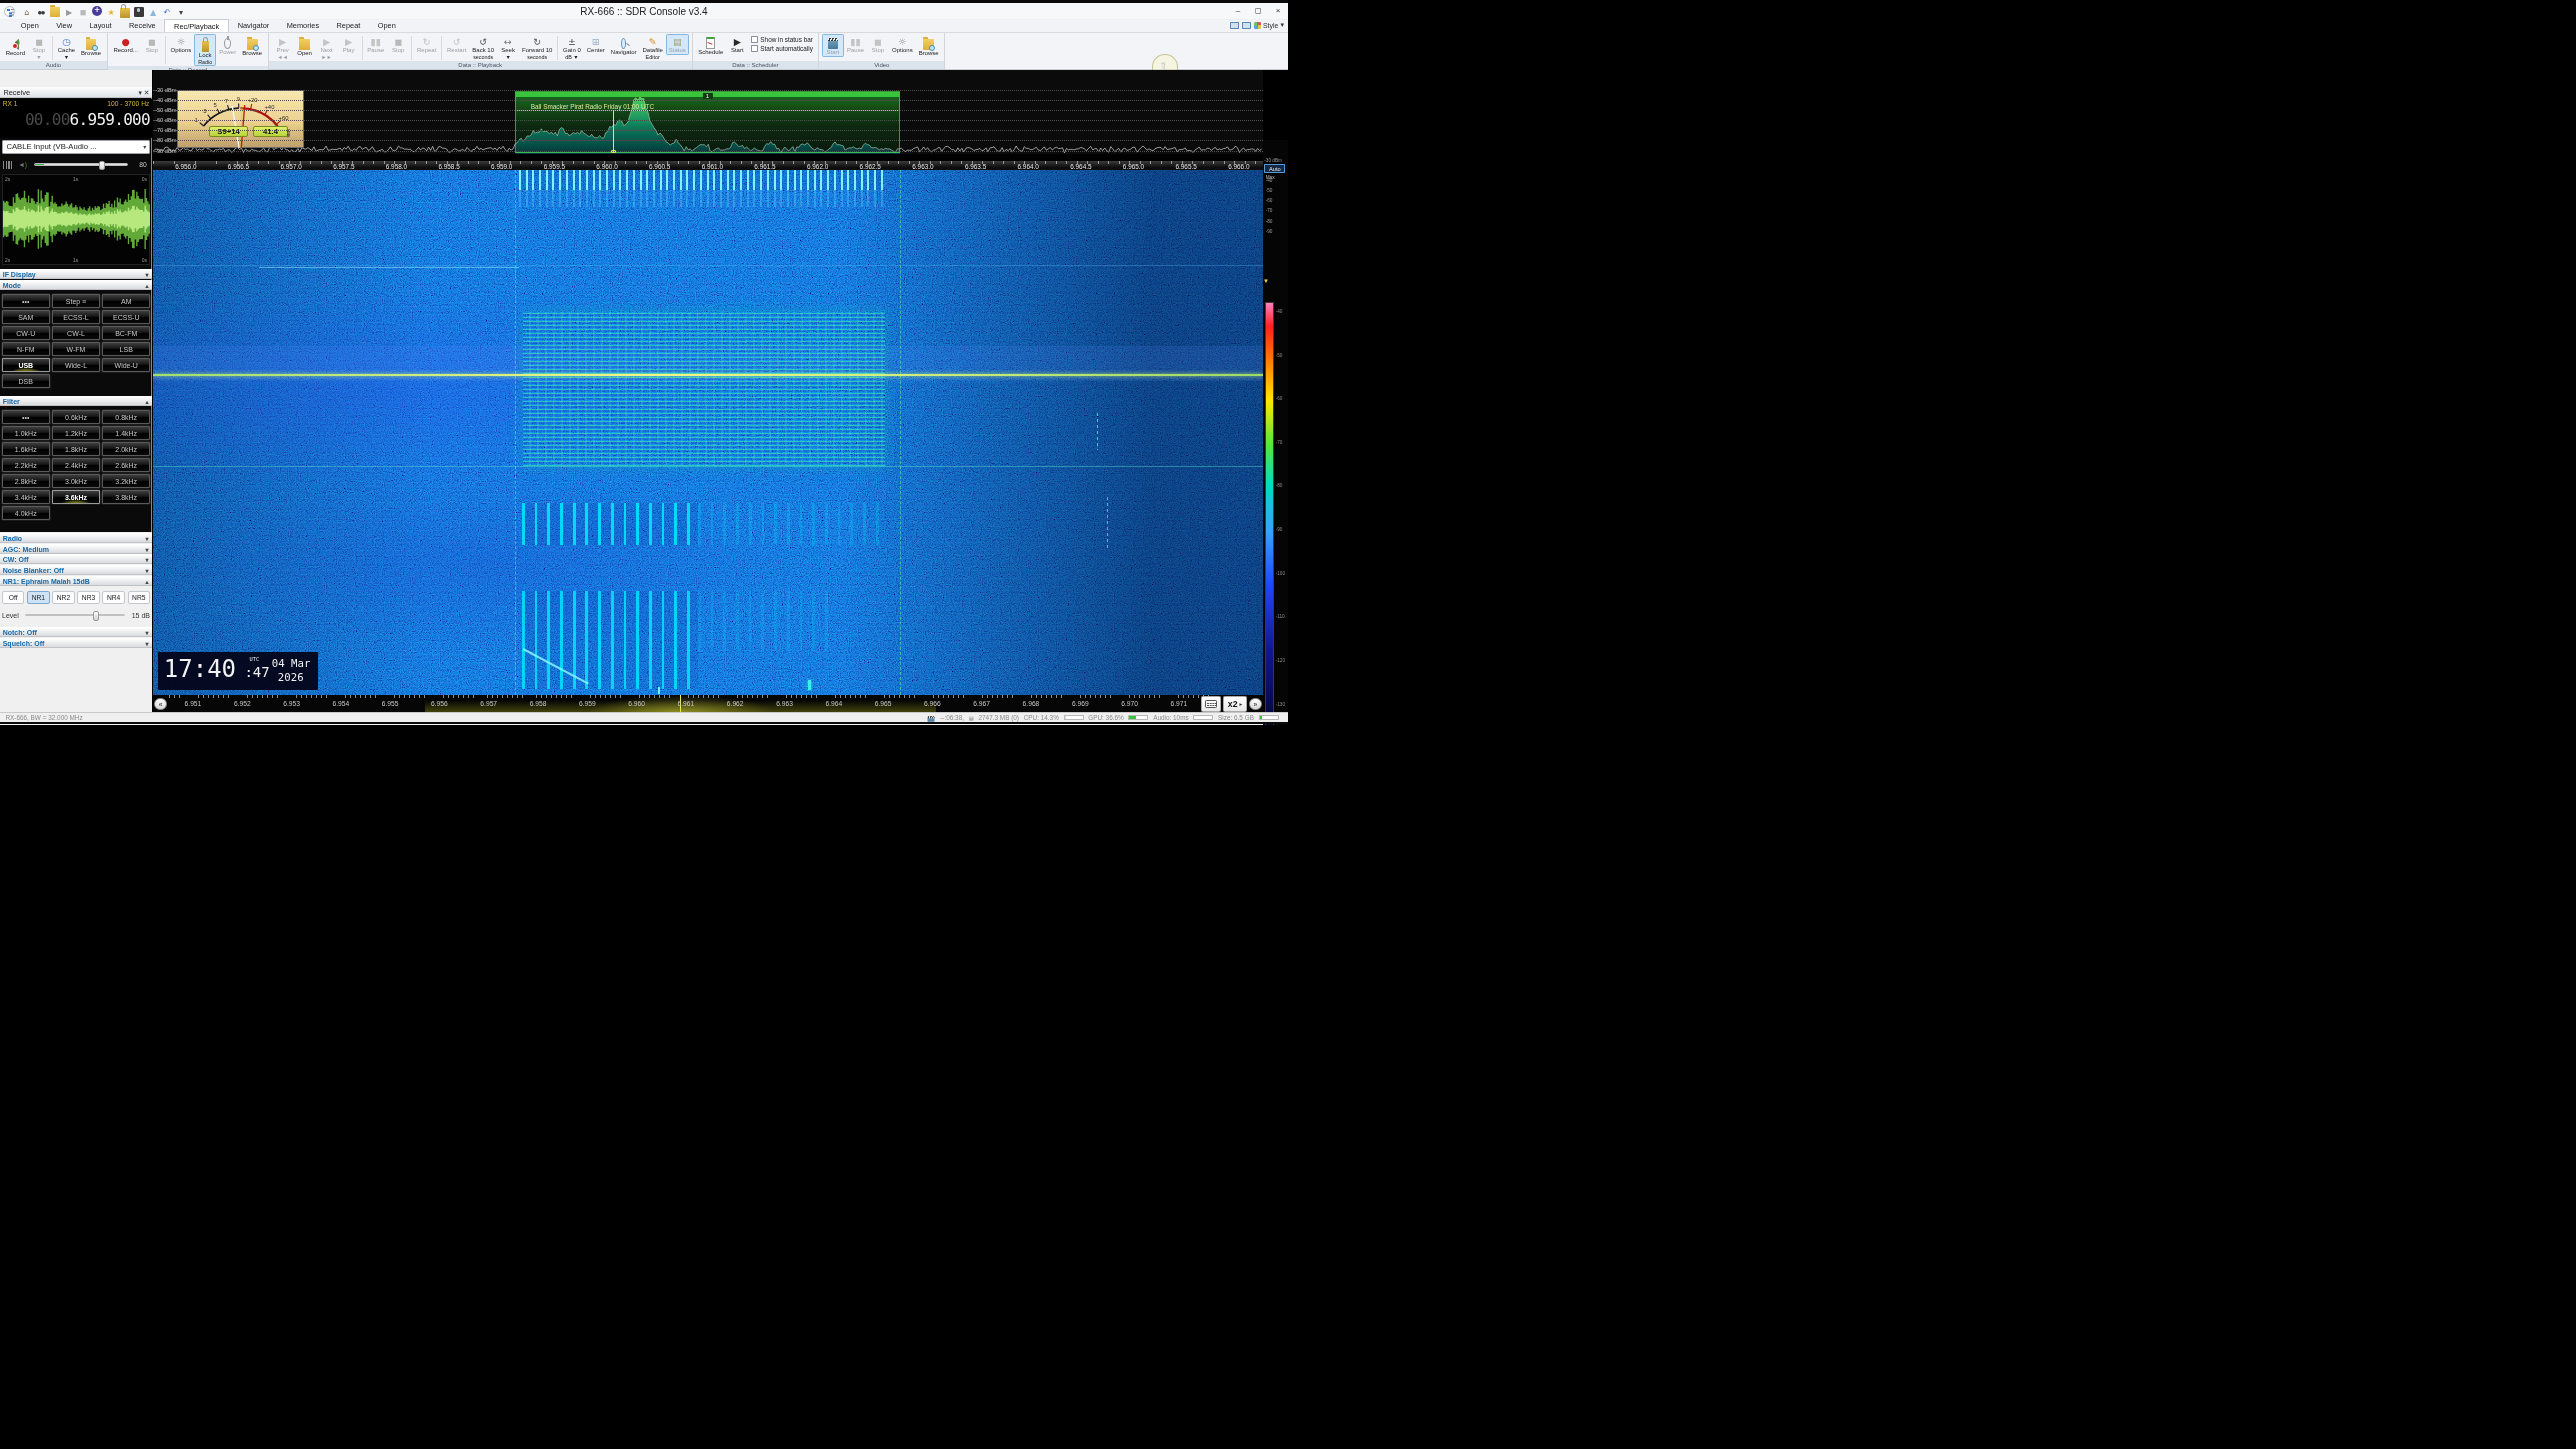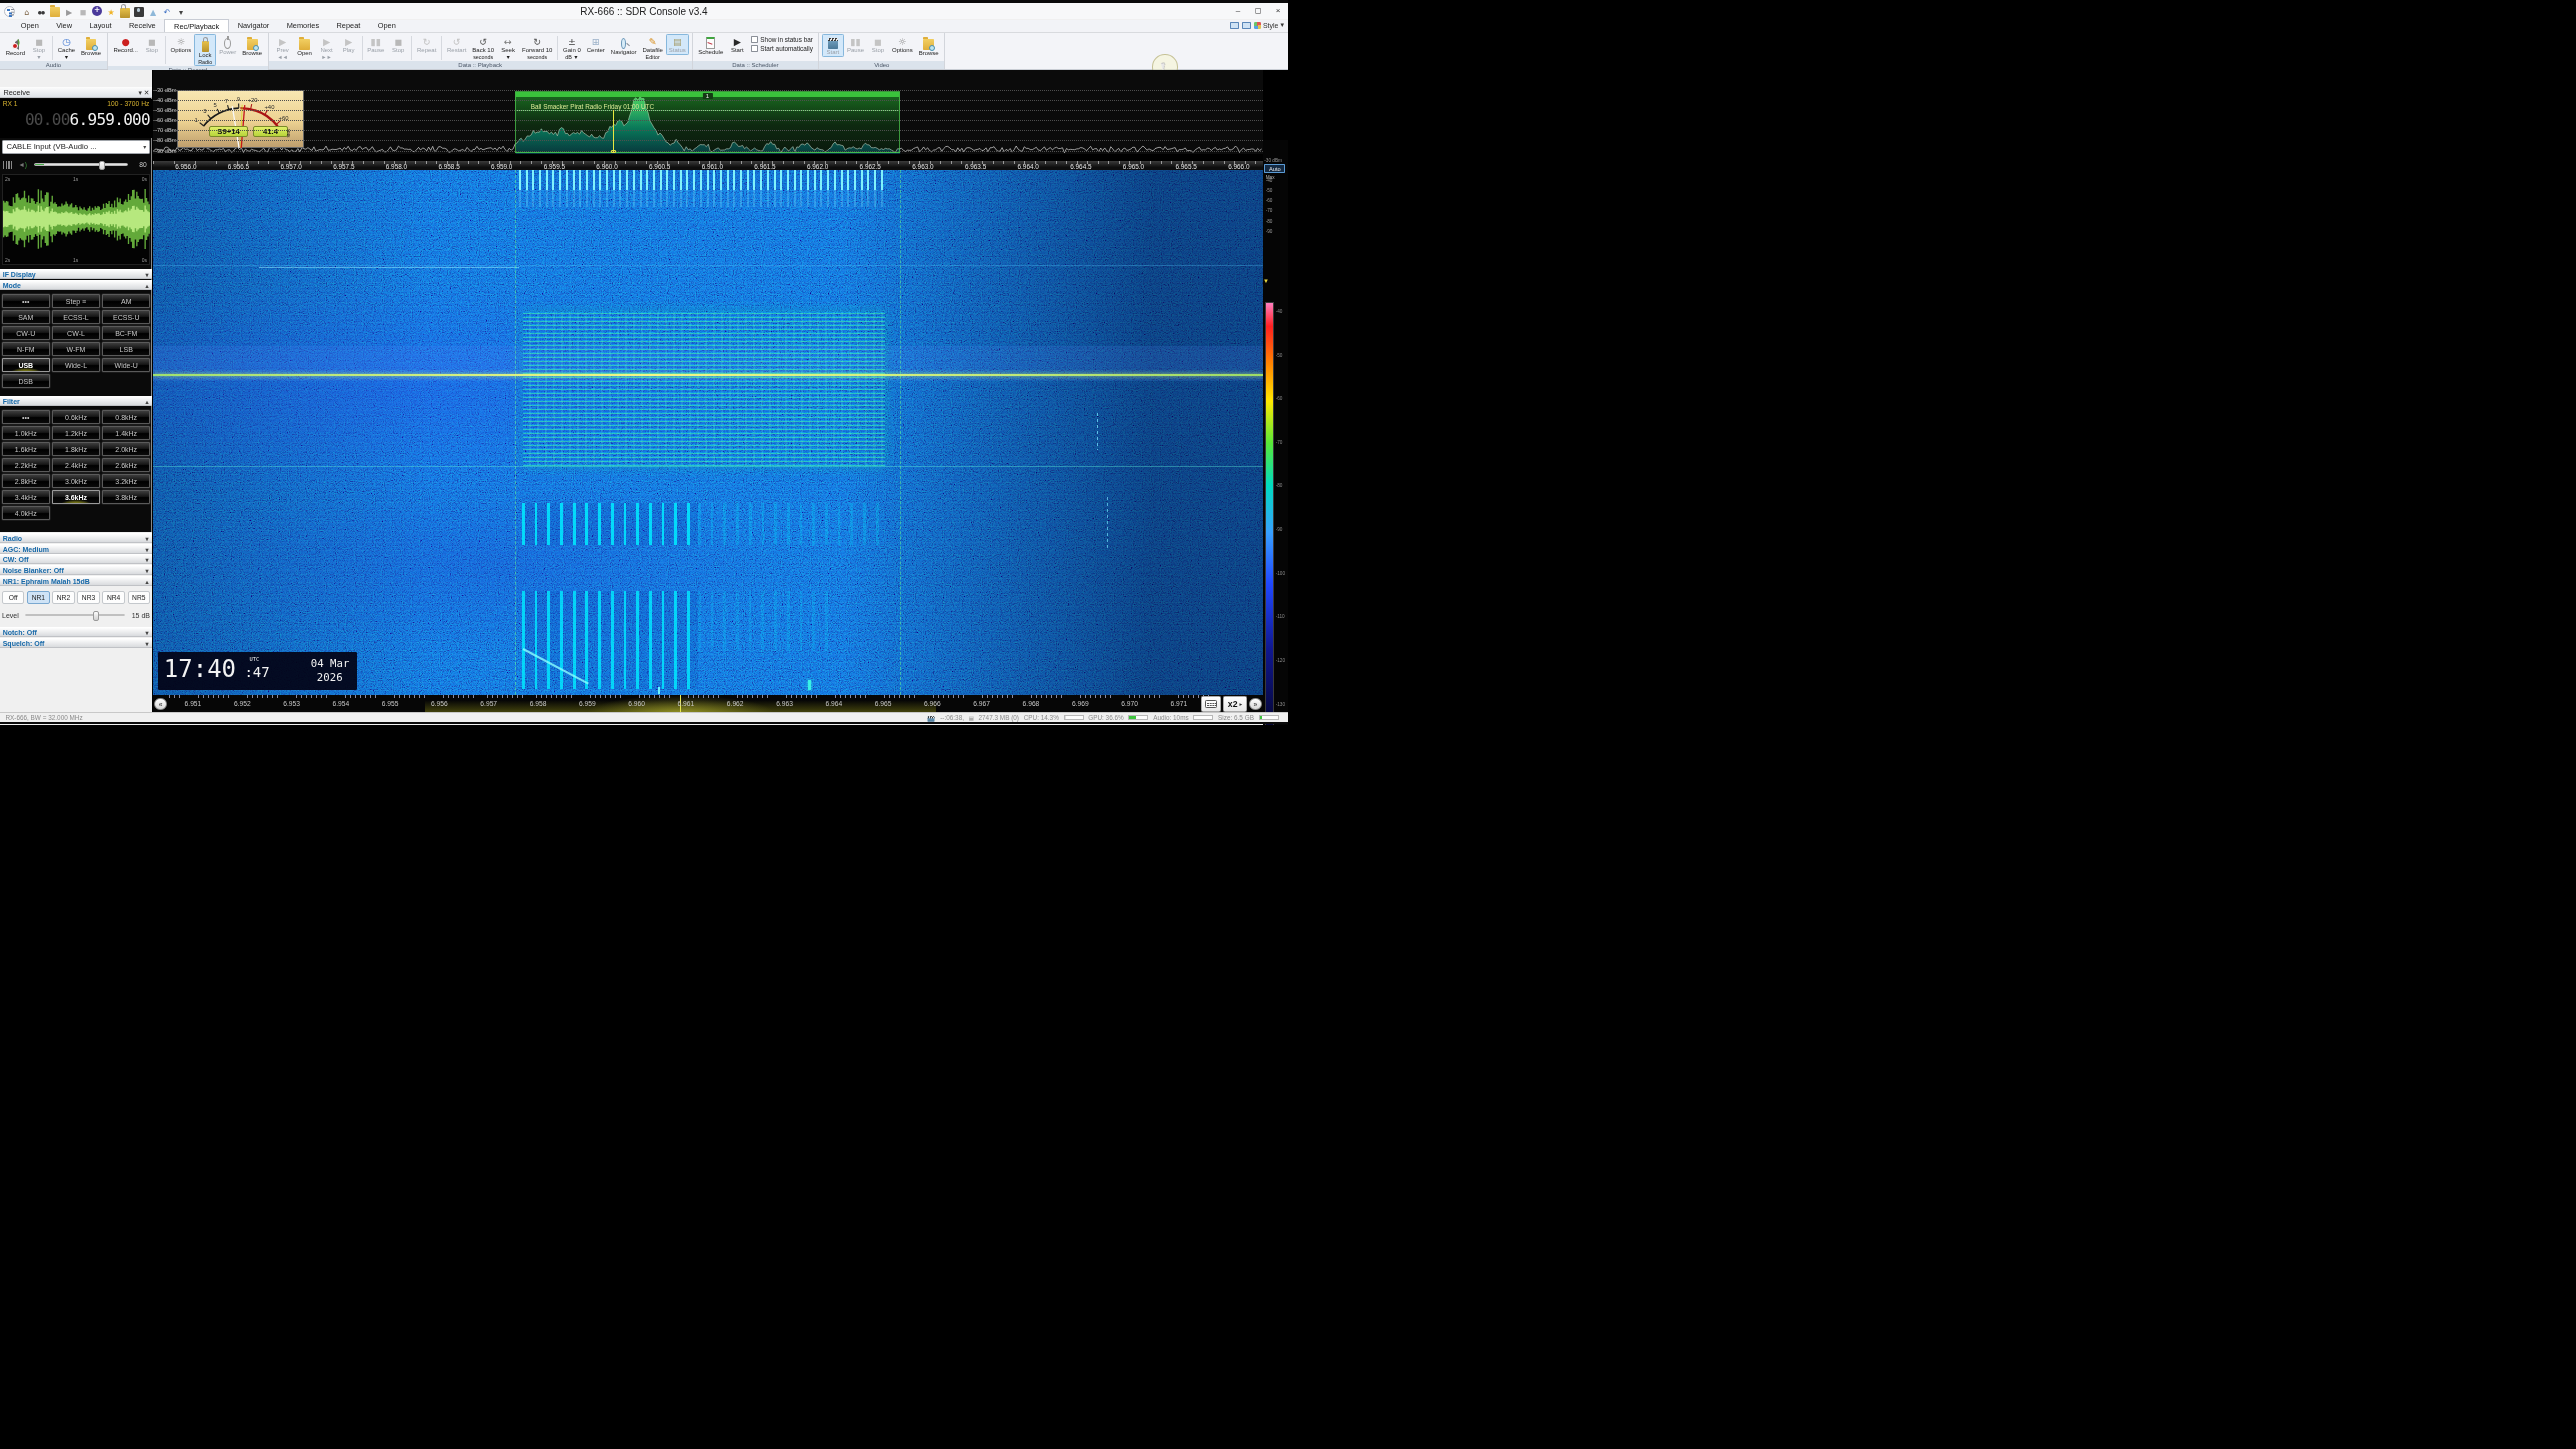--- a/index.html
+++ b/index.html
@@ -138,21 +138,21 @@
   .waterfall { position:absolute; left:0; top:100px; width:1110px; height:525px; background:#041261; overflow:hidden; }
   .wf-layer { position:absolute; pointer-events:none; }
   .wf-noise { position:absolute; inset:0; width:100%; height:100%; opacity:0.85; }
   .wf-shade { position:absolute; inset:0;
      background:
        radial-gradient(ellipse 55% 30% at 22% 42%, rgba(40,80,235,0.35), transparent 70%),
        radial-gradient(ellipse 40% 25% at 30% 75%, rgba(30,60,200,0.25), transparent 70%),
        linear-gradient(90deg, rgba(0,0,25,0.25), transparent 25%, transparent 62%, rgba(0,0,30,0.45) 90%),
        repeating-linear-gradient(180deg, rgba(255,255,255,0.035) 0 0.7px, transparent 0.7px 4px); }
   .wf-edge { position:absolute; top:0; height:525px; width:0; border-left:0.7px dashed rgba(110,255,140,0.5); }
-  .clock { position:absolute; left:5.4px; top:482px; width:199px; height:38px; background:rgba(3,3,22,0.93); border-radius:1.3px; color:#f2f2f2; font-family:"DejaVu Sans Mono", monospace; }
+  .clock { position:absolute; left:5.4px; top:482px; width:160px; height:38px; background:rgba(3,3,22,0.93); border-radius:1.3px; color:#f2f2f2; font-family:"DejaVu Sans Mono", monospace; }
   .clock .t1 { position:absolute; left:5.4px; top:2.7px; font-size:24px; }
   .clock .t2 { position:absolute; left:86px; top:12px; font-size:14px; }
   .clock .utc { position:absolute; left:91px; top:4px; font-size:5.4px; }
   .clock .d1 { position:absolute; right:8px; top:5.4px; font-size:10.7px; }
   .clock .d2 { position:absolute; right:14.8px; top:19px; font-size:10.7px; }
 
   
   .bottom-bar { position:absolute; left:0; top:625px; width:1110px; height:18px; background:#060606; }
   .bb-hl { position:absolute; top:0; height:18px; background:linear-gradient(180deg, rgba(20,20,20,0) 30%, rgba(150,150,20,0.45)); }
   .bb-glow { position:absolute; top:0; height:18px; background:radial-gradient(ellipse at 50% 100%, rgba(225,225,60,0.5), transparent 70%); }

